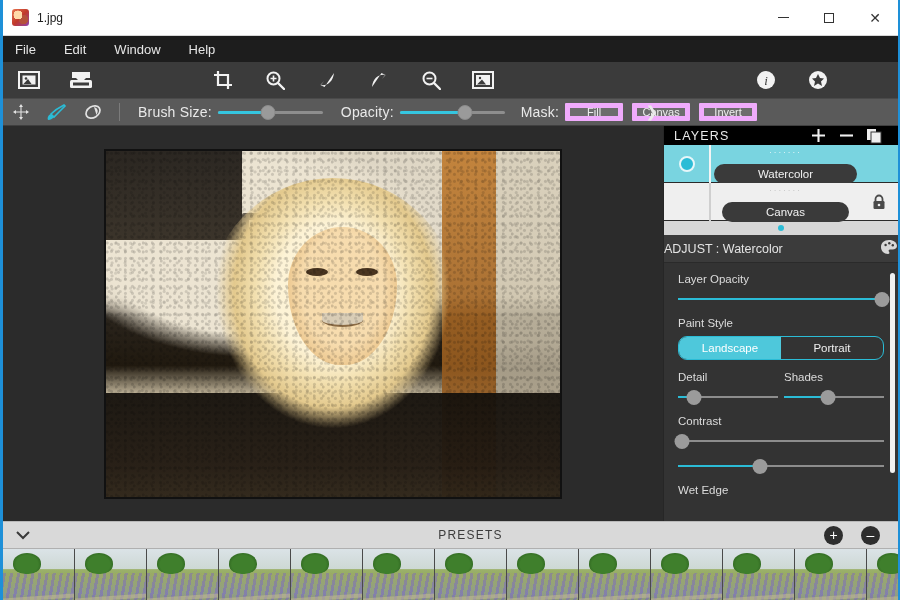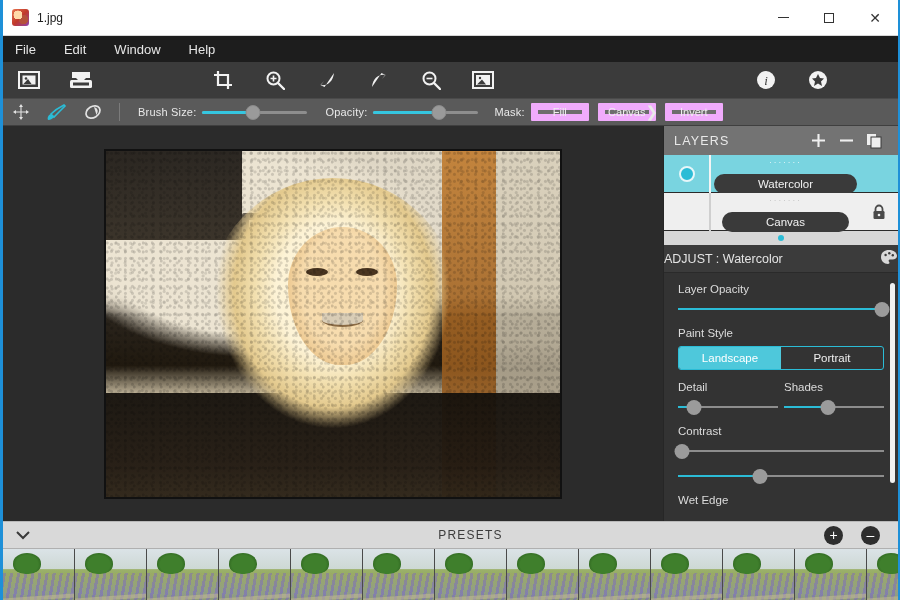--- a/index.html
+++ b/index.html
@@ -68,32 +68,32 @@
   .optionsbar {
     height: 28px; background: #5a5a5a; display: flex; align-items: center;
     border-top: 1px solid #4a4a4a; border-bottom: 1px solid #3f3f3f;
     position: relative;
   }
   .opt-tool {
     width: 36px; height: 28px; display: flex; align-items: center;
     justify-content: center;
   }
   .opt-sep { width: 1px; height: 18px; background: #7b7b7b; margin: 0 8px; }
-  .opt-label { color: #e9e9e9; font-size: 11px; margin-right: 6px; letter-spacing: .2px; }
+  .opt-label { color: #e9e9e9; font-size: 14px; margin-right: 6px; letter-spacing: .2px; }
   .slider { position: relative; height: 18px; display: flex; align-items: center; }
   .slider .track { height: 3px; background: #8e8e8e; border-radius: 2px; }
   .slider .fill {
     position: absolute; left: 0; height: 3px; background: #35c6e0; border-radius: 2px;
   }
   .slider .knob {
     position: absolute; width: 15px; height: 15px; border-radius: 50%;
     background: #9a9a9a; border: 1px solid #8a8a8a; transform: translateX(-50%);
   }
   .mask-btn {
-    min-width: 58px; height: 18px; background: #6d6d6d; border: 7px solid #f0abfc;
+    min-width: 58px; height: 18px; background: #6d6d6d; border: 5px solid #f0abfc;
     color: #efefef; font-size: 11px; display: flex; align-items: center;
     justify-content: center; margin-right: 9px; border-radius: 1px;
   }
   .opt-chevron { color: #e9e9e9; font-size: 15px; position: absolute; right: 240px; }
 
   
   .main { display: flex; height: 395px; }
   .canvas-area {
     flex: 1; background: #2b2b2b; display: flex; align-items: center;
     justify-content: center; position: relative;
@@ -164,21 +164,21 @@
       radial-gradient(circle at 64% 15%, rgba(0,0,0,.35) 0 1px, transparent 2px);
     background-size: 9px 9px, 13px 13px, 7px 7px, 11px 11px, 15px 15px;
   }
 
   
   .right-panel {
     width: 235px; background: #333333; display: flex; flex-direction: column;
     border-left: 1px solid #262626;
   }
   .layers-head {
-    height: 29px; background: #737373; display: flex; align-items: center;
+    height: 19px; background: #000000; display: flex; align-items: center;
     padding: 0 10px; color: #e9e9e9;
   }
   .layers-head .ttl { font-size: 12.5px; letter-spacing: 1.2px; flex: 1; }
   .lh-btn { width: 28px; display: flex; align-items: center; justify-content: center; }
   .layers-list { background: #cfcfcf; }
   .layer-row {
     height: 38px; display: flex; align-items: center; position: relative;
     border-bottom: 1px solid #2a2a2a;
   }
   .layer-row.sel { background: #79d4e0; }
@@ -218,21 +218,21 @@
   .ctl { margin-bottom: 11px; }
   .ctl-label { color: #dcdcdc; font-size: 11.5px; margin-bottom: 7px; }
   .p-slider { position: relative; height: 14px; display: flex; align-items: center; }
   .p-slider .track { width: 100%; height: 2px; background: #8d8d8d; }
   .p-slider .fill { position: absolute; left: 0; height: 2px; background: #2bbcd6; }
   .p-slider .knob {
     position: absolute; width: 15px; height: 15px; border-radius: 50%;
     background: #9b9b9b; transform: translateX(-50%);
   }
   .style-toggle {
-    display: flex; border: 1px solid #2bbcd6; border-radius: 3px; overflow: hidden;
+    display: flex; border: 1px solid #2bbcd6; border-radius: 9px; overflow: hidden;
     height: 24px;
   }
   .style-opt {
     flex: 1; display: flex; align-items: center; justify-content: center;
     font-size: 11.5px; color: #efefef;
   }
   .style-opt.active { background: #4ec8db; color: #ffffff; }
   .two-col { display: flex; gap: 6px; }
   .two-col .ctl { flex: 1; margin-bottom: 11px; }
   .panel-scroll {

